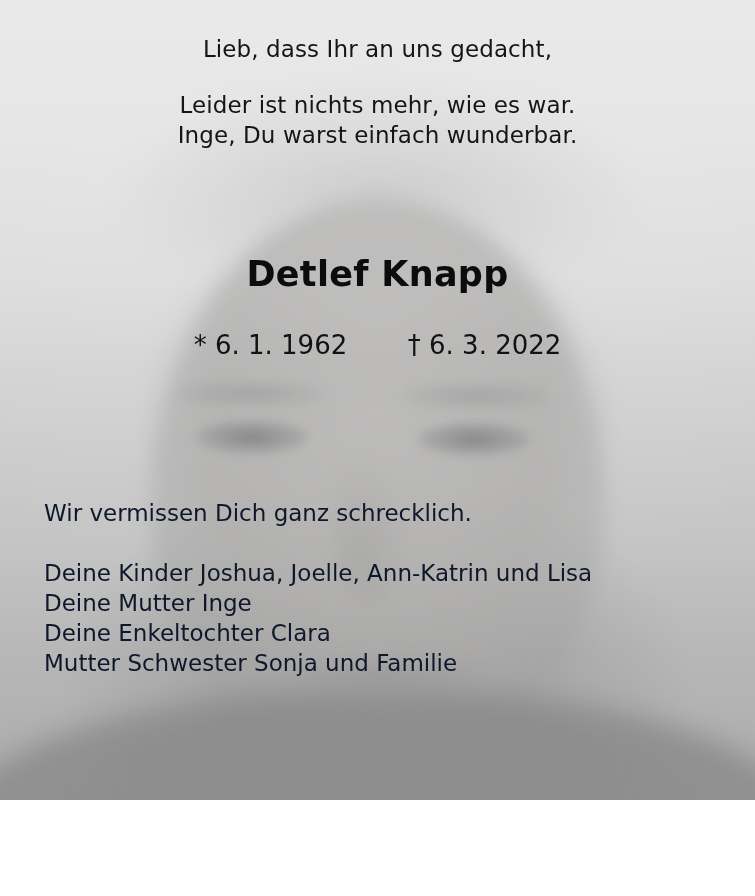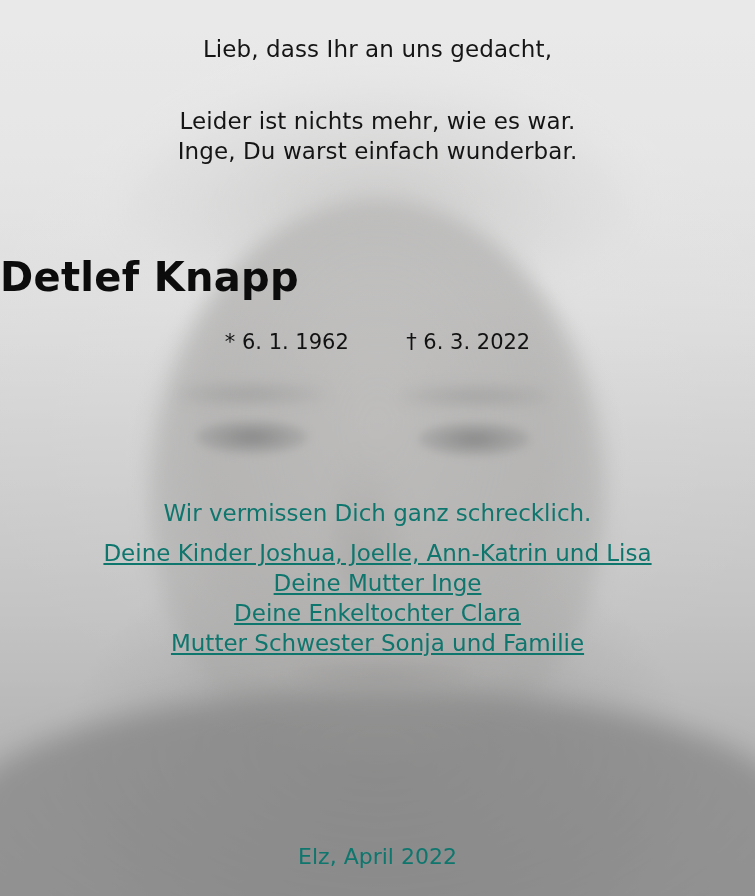--- a/index.html
+++ b/index.html
@@ -3,21 +3,21 @@
 <meta charset="utf-8">
 <style>
   html, body {
     margin: 0;
     padding: 0;
     background: #ffffff;
   }
   .page {
     position: relative;
     width: 755px;
-    height: 896px;
+    height: 800px;
     overflow: hidden;
     background: #d8d8d8;
     font-family: "DejaVu Sans", sans-serif;
   }
 
   
   .bg {
     position: absolute;
     inset: 0;
     background: #cfcfcf;
@@ -115,53 +115,52 @@
   .verse {
     position: absolute;
     left: 0; right: 0;
     top: 34px;
     text-align: center;
     font-size: 23px;
     line-height: 30px;
     letter-spacing: 0.1px;
     color: #151515;
   }
-  .verse .stanza + .stanza { margin-top: 42px; }
+  .verse .stanza + .stanza { margin-top: 26px; }
 
   .name {
     position: absolute;
     left: 0; right: 0;
     top: 254px;
-    text-align: left;
-    font-size: 40px;
+    text-align: center;
+    font-size: 35px;
     font-weight: 700;
     letter-spacing: 0.3px;
     color: #0c0c0c;
   }
   .dates {
     position: absolute;
     left: 0; right: 0;
     top: 330px;
     text-align: center;
-    font-size: 21px;
+    font-size: 26px;
     color: #121212;
   }
   .dates .sep { display: inline-block; width: 44px; }
 
   .block {
     position: absolute;
     left: 44px;
     right: 44px;
     font-size: 23px;
     line-height: 30px;
-    color: #0f766e;
-    text-align: center;
+    color: #0f172a;
   }
   .block-miss   { top: 498px; }
-  .block-family { top: 538px; text-decoration: underline; }
+  .block-family { top: 558px; }
   .block-family div { white-space: nowrap; }
   .block-thanks { top: 740px; }
   .block-place  { top: 842px; font-size: 22px; }
   .block-place b { font-weight: 400; }
 </style>
 </head>
 <body>
 
 <div class="page">
 

